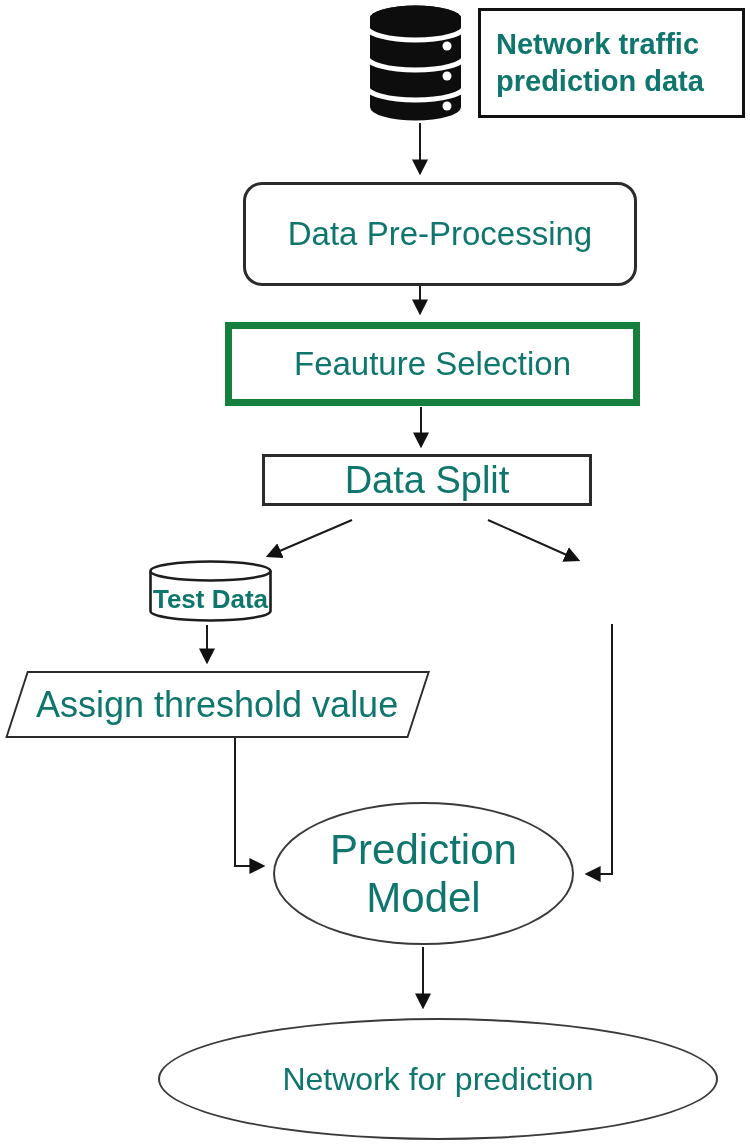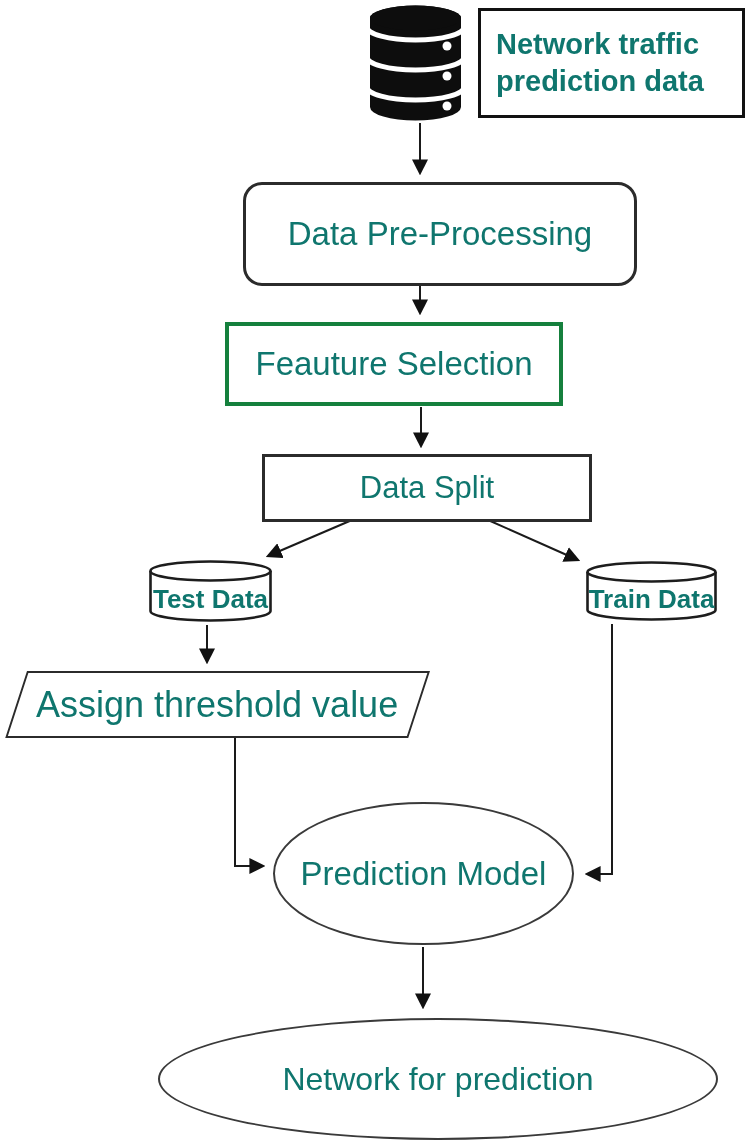--- a/index.html
+++ b/index.html
@@ -18,45 +18,45 @@
     display:flex; flex-direction:column; justify-content:center;
     padding-left:15px; font-weight:bold; font-size:29px; line-height:37px;
     text-align:left;
   }
   .db-icon { position:absolute; left:363px; top:4px; }
   .rounded-rect {
     left:227px; top:182px; width:394px; height:104px;
     border:3px solid #2b2b2b; border-radius:19px; font-size:33px;margin-left:16px;
   }
   .rect-feature {
-    left:225px; top:322px; width:338px; height:84px;
-    border:4px solid #15803d; font-size:33px;
+    left:225px; top:322px; width:415px; height:84px;
+    border:7px solid #15803d; font-size:33px;
   }
   .rect-split {
-    left:262px; top:454px; width:330px; height:68px;
-    border:3px solid #2b2b2b; font-size:31px;
+    left:262px; top:454px; width:330px; height:52px;
+    border:3px solid #2b2b2b; font-size:38px;
   }
   .cylinder { position:absolute; background:transparent;text-align:center; }
   .cylinder svg { position:absolute; left:0; top:0; }
   .cylinder .cyl-label {
     position:absolute; left:0; right:0; top:14px; bottom:0;
     display:flex; align-items:center; justify-content:center;
     font-weight:bold; font-size:26px; white-space:nowrap;
   }
   .cyl-test { left:148px; top:560px; width:125px; height:64px; }
   .cyl-train { left:585px; top:561px; width:133px; height:62px; }
   .parallelogram {
     position:absolute; left:27px; top:671px; width:403px; height:67px;
     border:2.5px solid #2b2b2b; box-sizing:border-box; background:#ffffff;
     transform:skewX(-18deg); transform-origin:0 0;
     display:flex; align-items:center; justify-content:center;
   }
   .parallelogram span { display:block; transform:skewX(18deg); font-size:36px; white-space:nowrap; }
   .ellipse { border:2.5px solid #3a3a3a; border-radius:50%; }
-  .ellipse-prediction { left:273px; top:802px; width:301px; height:143px; font-size:33px;align-items:center; }
+  .ellipse-prediction { left:273px; top:802px; width:301px; height:143px; font-size:42px;align-items:center; }
   .ellipse-measure { left:158px; top:1018px; width:560px; height:122px; font-size:32px; }
   .label-line { display:block; }
 </style>
 </head>
 <body>
 
 <div class="canvas">
 
   <svg class="connectors" viewBox="0 0 750 1145" xmlns="http://www.w3.org/2000/svg">
     <defs>
@@ -106,27 +106,20 @@
   </div>
 
   <div class="cylinder cyl-test">
     <svg width="125" height="64" viewBox="0 0 125 64" xmlns="http://www.w3.org/2000/svg">
       <path d="M2.5,11 L2.5,51 A60,9.5 0 0 0 122.5,51 L122.5,11" fill="#ffffff" stroke="#1d1d1d" stroke-width="2.6"></path>
       <ellipse cx="62.5" cy="11" rx="60" ry="9.5" fill="#ffffff" stroke="#1d1d1d" stroke-width="2.6"></ellipse>
     </svg>
     <span class="cyl-label">Test Data</span>
   </div>
 
-  <div class="cylinder cyl-train">
-    <svg width="133" height="62" viewBox="0 0 133 62" xmlns="http://www.w3.org/2000/svg">
-      <path d="M2.5,11 L2.5,49 A64,9.5 0 0 0 130.5,49 L130.5,11" fill="#ffffff" stroke="#1d1d1d" stroke-width="2.6"></path>
-      <ellipse cx="66.5" cy="11" rx="64" ry="9.5" fill="#ffffff" stroke="#1d1d1d" stroke-width="2.6"></ellipse>
-    </svg>
-    <span class="cyl-label">Train Data</span>
-  </div>
 
   <div class="parallelogram">
     <span>Assign threshold value</span>
   </div>
 
   <div class="node ellipse ellipse-prediction">
     <span>Prediction Model</span>
   </div>
 
   <div class="node ellipse ellipse-measure">

